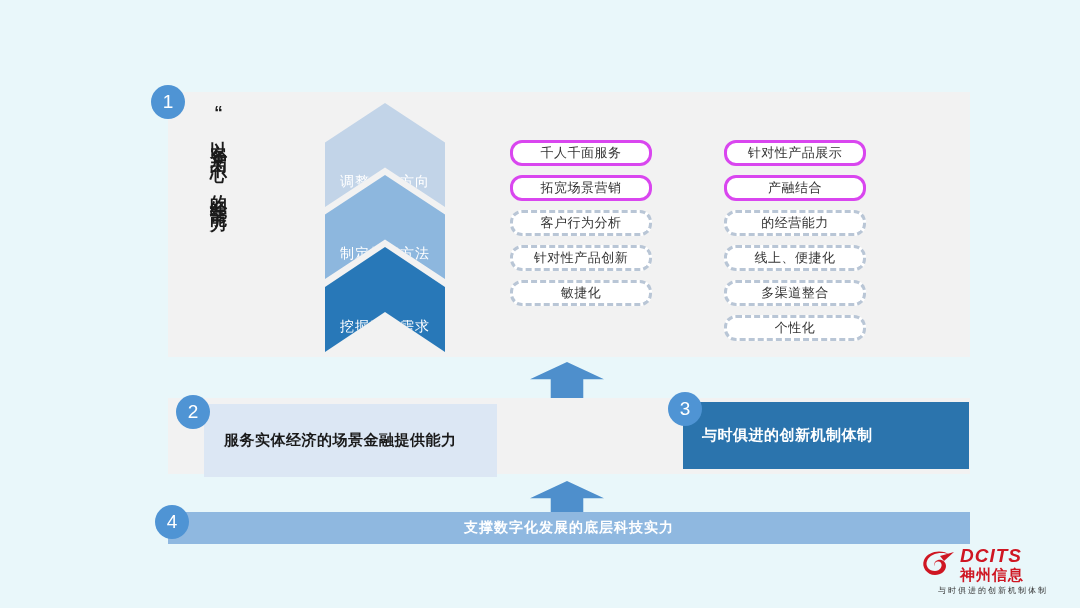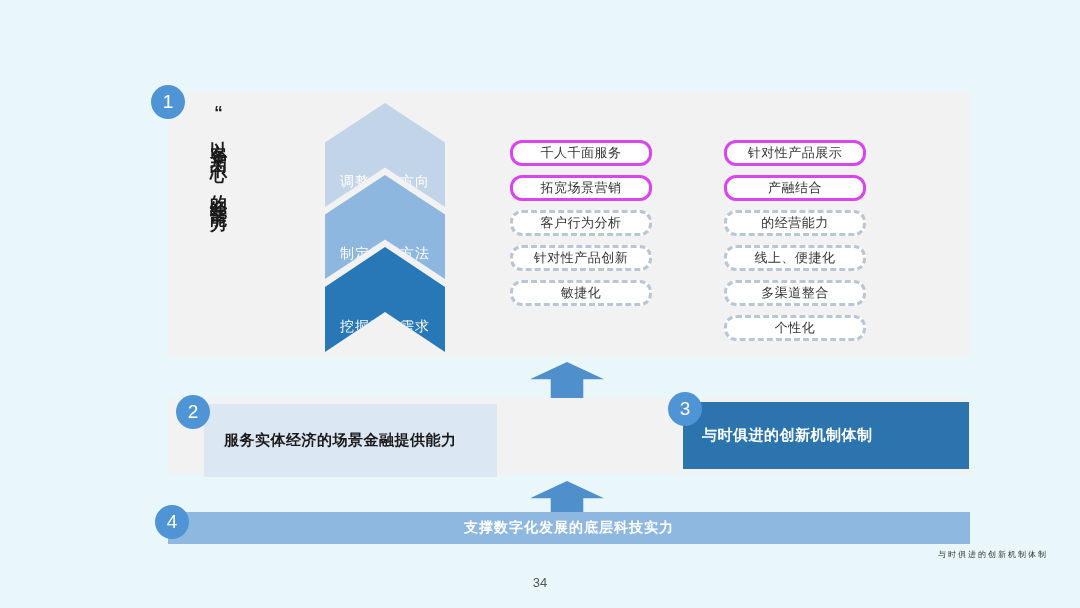--- a/index.html
+++ b/index.html
@@ -298,19 +298,28 @@
 
   <div class="midrow"></div>
   <div class="box2">服务实体经济的场景金融提供能力</div>
   <div class="badge badge2">2</div>
   <div class="box3">与时俱进的创新机制体制</div>
   <div class="badge badge3">3</div>
 
   <div class="bar4">支撑数字化发展的底层科技实力</div>
   <div class="badge badge4">4</div>
 
-  <div class="pagenum">34</div>
 
   <div class="logo">
+    <div class="logo-row">
+      <svg class="logo-mark" viewBox="0 0 36 32">
+        <path d="M30 7 C22 1, 8 3, 4 12 C1 19, 7 27, 15 27 C21 27, 26 23, 26 18 C26 14, 22 11, 18 12 C15 13, 13 16, 15 18 C13 14, 19 12, 21 15 C23 18, 20 23, 15 23 C9 23, 5 18, 7 13 C10 5, 23 3, 30 7 Z" fill="#cf1622"></path>
+        <path d="M20 8 L34 4 L24 13 Z" fill="#cf1622"></path>
+      </svg>
+      <div class="logo-words">
+        <div class="logo-en">DCITS</div>
+        <div class="logo-cn">神州信息</div>
+      </div>
+    </div>
     <div class="logo-tag">与时俱进的创新机制体制</div>
   </div>
 
 </div>
 
 </body></html>

